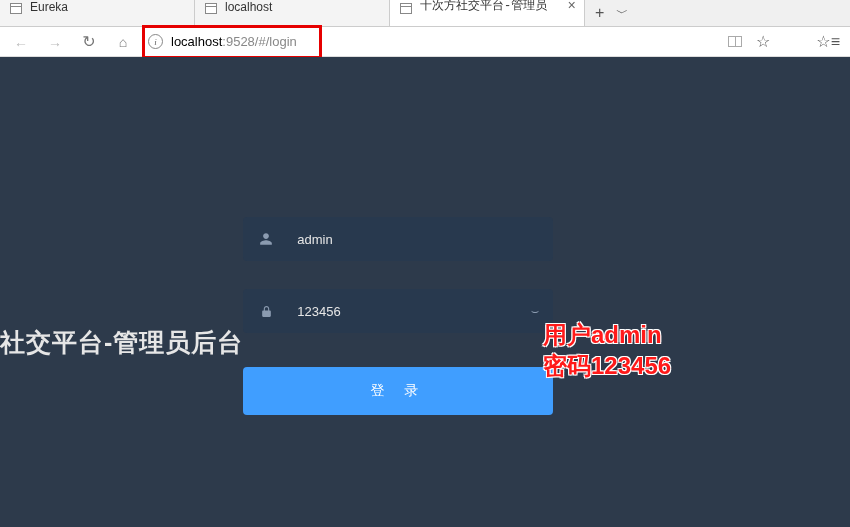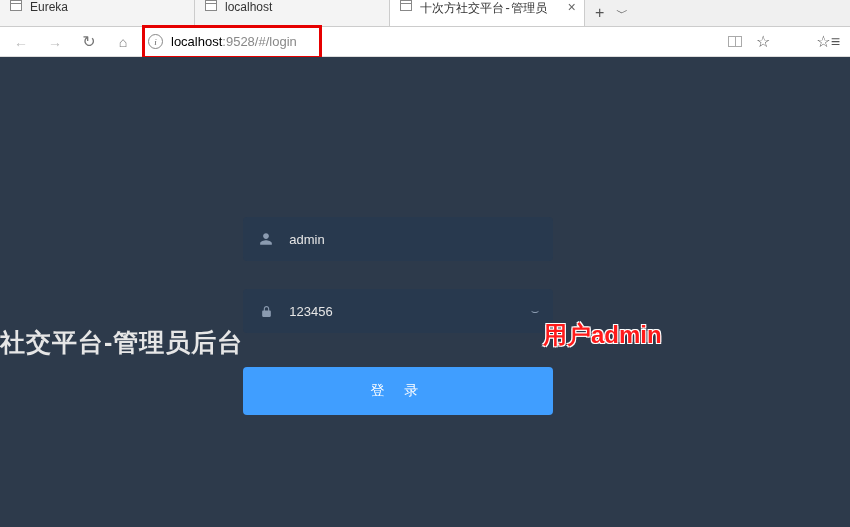--- a/index.html
+++ b/index.html
@@ -17,22 +17,22 @@
     
     .tab-bar {
       display: flex;
       height: 27px;
       background: #f0f0f0;
       border-bottom: 1px solid #ccc;
       align-items: stretch;
     }
     .tab {
       display: flex;
-      align-items: flex-start;
-      padding: 0 10px;
+      align-items: flex-end;
+      padding: 12px 10px;
       border-right: 1px solid #ccc;
       font-size: 12px;
       color: #333;
       gap: 8px;
       min-width: 195px;
       background: #f4f4f4;
       position: relative;
     }
     .tab.active {
       background: #fff;
@@ -179,21 +179,21 @@
       flex-direction: column;
       gap: 28px;
     }
     .input-wrap {
       background: #28394e;
       border-radius: 4px;
       height: 44px;
       display: flex;
       align-items: center;
       padding: 0 14px;
-      gap: 14px;
+      gap: 22px;
       position: relative;
     }
     .input-icon {
       color: #8b9bb0;
       display: flex;
       align-items: center;
       justify-content: center;
       width: 18px;
     }
     .input-field {
@@ -304,14 +304,15 @@
       </span>
       <input class="input-field" type="text" value="123456" style="">
       <span class="eye-icon">⌣</span>
     </div>
 
     <button class="login-btn">登 录</button>
   </div>
 
   <div class="annotation" style="left:543px; top:262px;">
     <div>用户admin</div>
+    <div>密码123456</div>
   </div>
 </div>
 
 </body></html>

